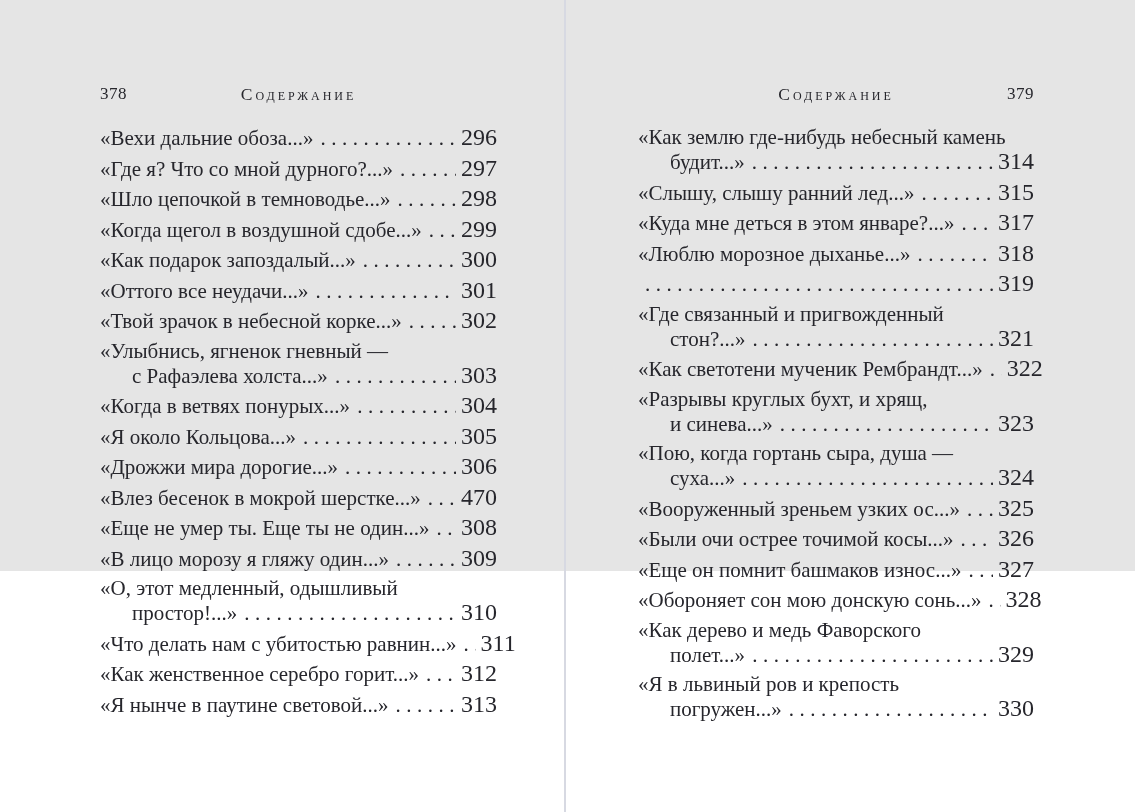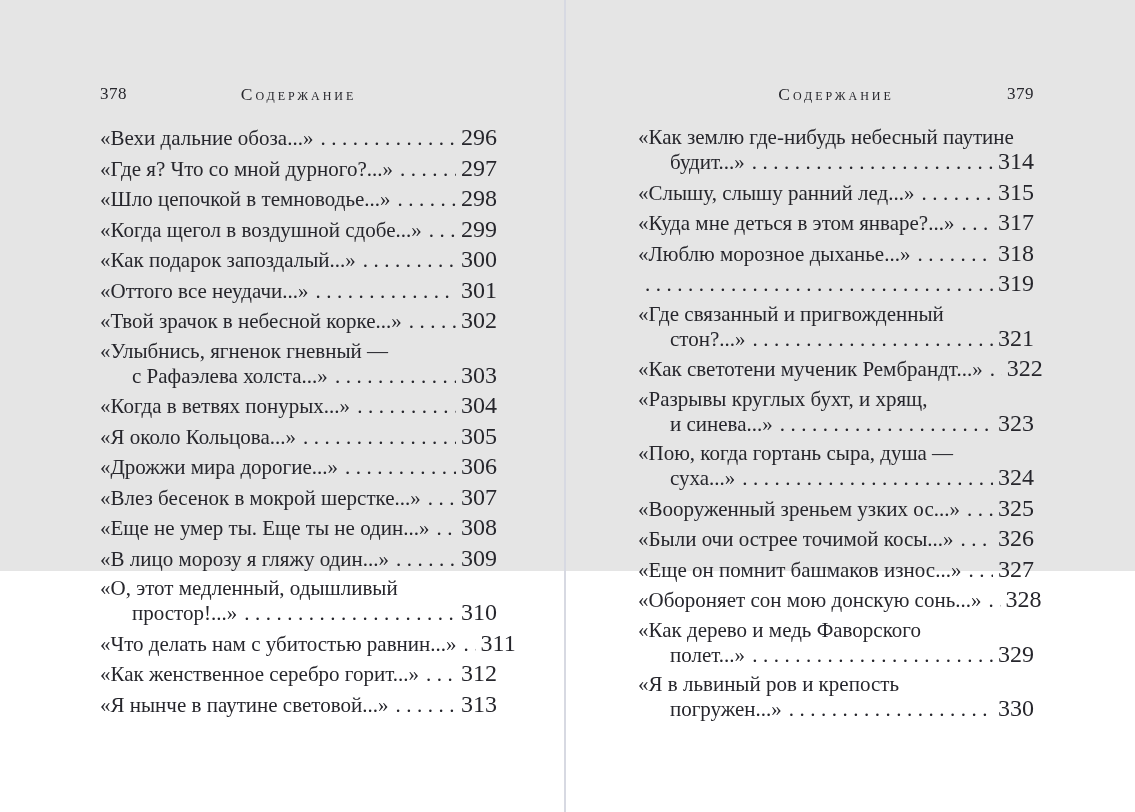--- a/index.html
+++ b/index.html
@@ -169,21 +169,21 @@
           <div class="line">
             <span class="t">«Дрожжи мира дорогие...»</span>
             <span class="leader"></span>
             <span class="pg">306</span>
           </div>
         </div>
         <div class="entry">
           <div class="line">
             <span class="t">«Влез бесенок в мокрой шерстке...»</span>
             <span class="leader"></span>
-            <span class="pg">307</span>
+            <span class="pg">470</span>
           </div>
         </div>
         <div class="entry">
           <div class="line">
             <span class="t">«Еще не умер ты. Еще ты не один...»</span>
             <span class="leader"></span>
             <span class="pg">308</span>
           </div>
         </div>
         <div class="entry">
@@ -230,21 +230,21 @@
   <div class="spine"></div>
 
   <div class="page page-right">
     <div class="running-head">
       <span class="head-title">Содержание</span>
       <span class="folio folio-right">379</span>
     </div>
     <div class="entries">
         <div class="entry">
           <div class="line">
-            <span class="t">«Как землю где-нибудь небесный паутине</span>
+            <span class="t">«Как землю где-нибудь небесный камень</span>
           </div>
           <div class="line cont">
             <span class="t">будит...»</span>
             <span class="leader"></span>
             <span class="pg">314</span>
           </div>
         </div>
         <div class="entry">
           <div class="line">
             <span class="t">«Слышу, слышу ранний лед...»</span>

